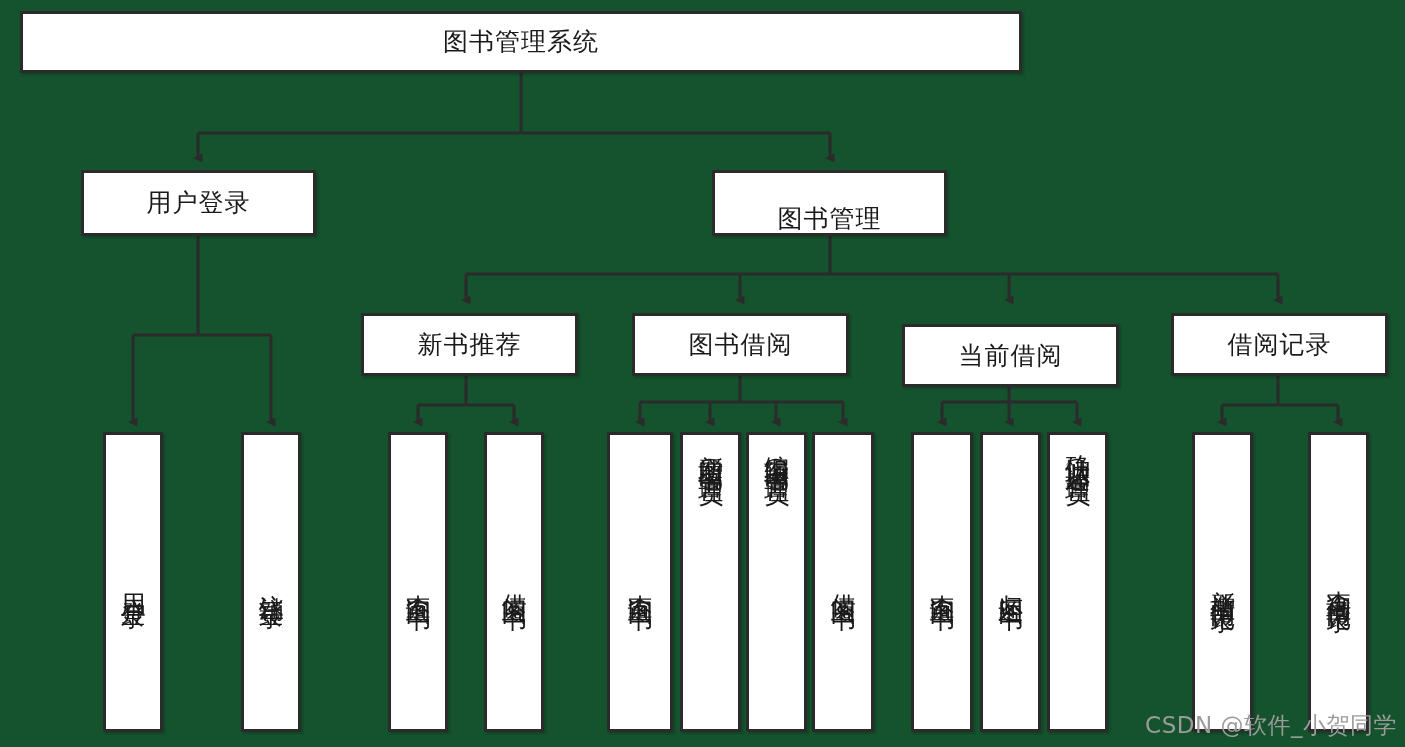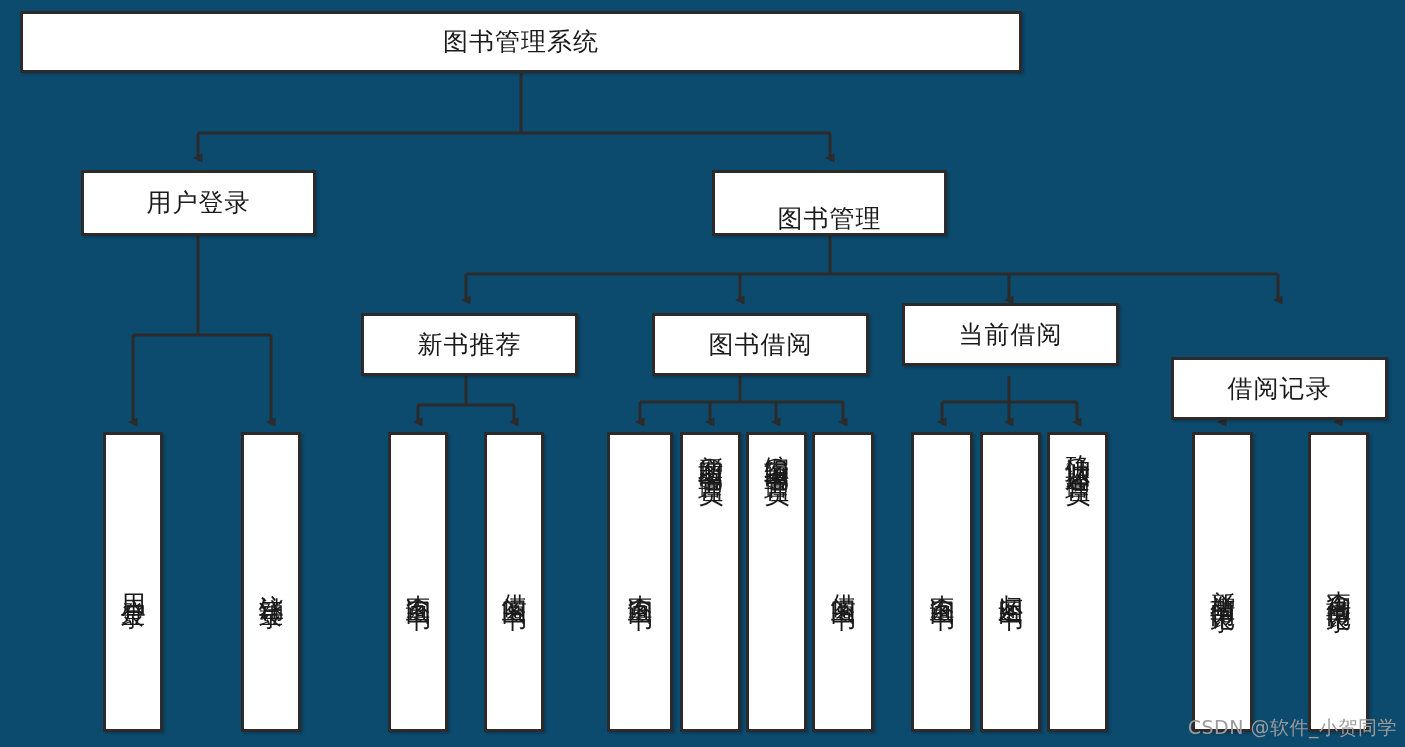--- a/index.html
+++ b/index.html
@@ -7,21 +7,21 @@
     padding: 0;
     background: #ffffff;
   }
   body {
     font-family: "DejaVu Sans", "Liberation Sans", sans-serif;
   }
   #diagram-root {
     position: relative;
     width: 1405px;
     height: 747px;
-    background: #0c4a6e;
+    background: #14532d;
     overflow: hidden;
   }
   #edge-layer {
     position: absolute;
     left: 0;
     top: 0;
     width: 1405px;
     height: 747px;
     pointer-events: none;
   }
@@ -55,21 +55,21 @@
     letter-spacing: 4px;
     font-size: 25px;
   }
   .node.vertical.centered {
     align-items: center;
   }
   #watermark {
     position: absolute;
     right: 8px;
     bottom: 6px;
-    font-size: 19px;
+    font-size: 23px;
     color: #9b9b9b;
     letter-spacing: 0.5px;
     white-space: nowrap;
   }
 </style>
 </head>
 <body>
 
 <div id="diagram-root">
 
@@ -130,27 +130,27 @@
   <div class="node" style="left:81px; top:170px; width:235px; height:66px;">
     <span class="label">用户登录</span>
   </div>
   <div class="node" style="left:712px; top:170px; width:235px; height:66px;align-items:flex-end;">
     <span class="label">图书管理</span>
   </div>
 
   <div class="node" style="left:361px; top:313px; width:217px; height:63px;font-family:Liberation Serif, serif;">
     <span class="label">新书推荐</span>
   </div>
-  <div class="node" style="left:652px; top:313px; width:217px; height:63px;">
+  <div class="node" style="left:632px; top:313px; width:217px; height:63px;">
     <span class="label">图书借阅</span>
   </div>
-  <div class="node" style="left:902px; top:303px; width:217px; height:63px;">
+  <div class="node" style="left:902px; top:324px; width:217px; height:63px;">
     <span class="label">当前借阅</span>
   </div>
-  <div class="node" style="left:1171px; top:313px; width:217px; height:63px;margin-top:44px;">
+  <div class="node" style="left:1171px; top:313px; width:217px; height:63px;">
     <span class="label">借阅记录</span>
   </div>
 
   <div class="node vertical centered" style="left:103px; top:432px; width:60px; height:300px;">
     <span class="label">用户登录</span>
   </div>
   <div class="node vertical centered" style="left:241px; top:432px; width:60px; height:300px;">
     <span class="label">注销登录</span>
   </div>
 

